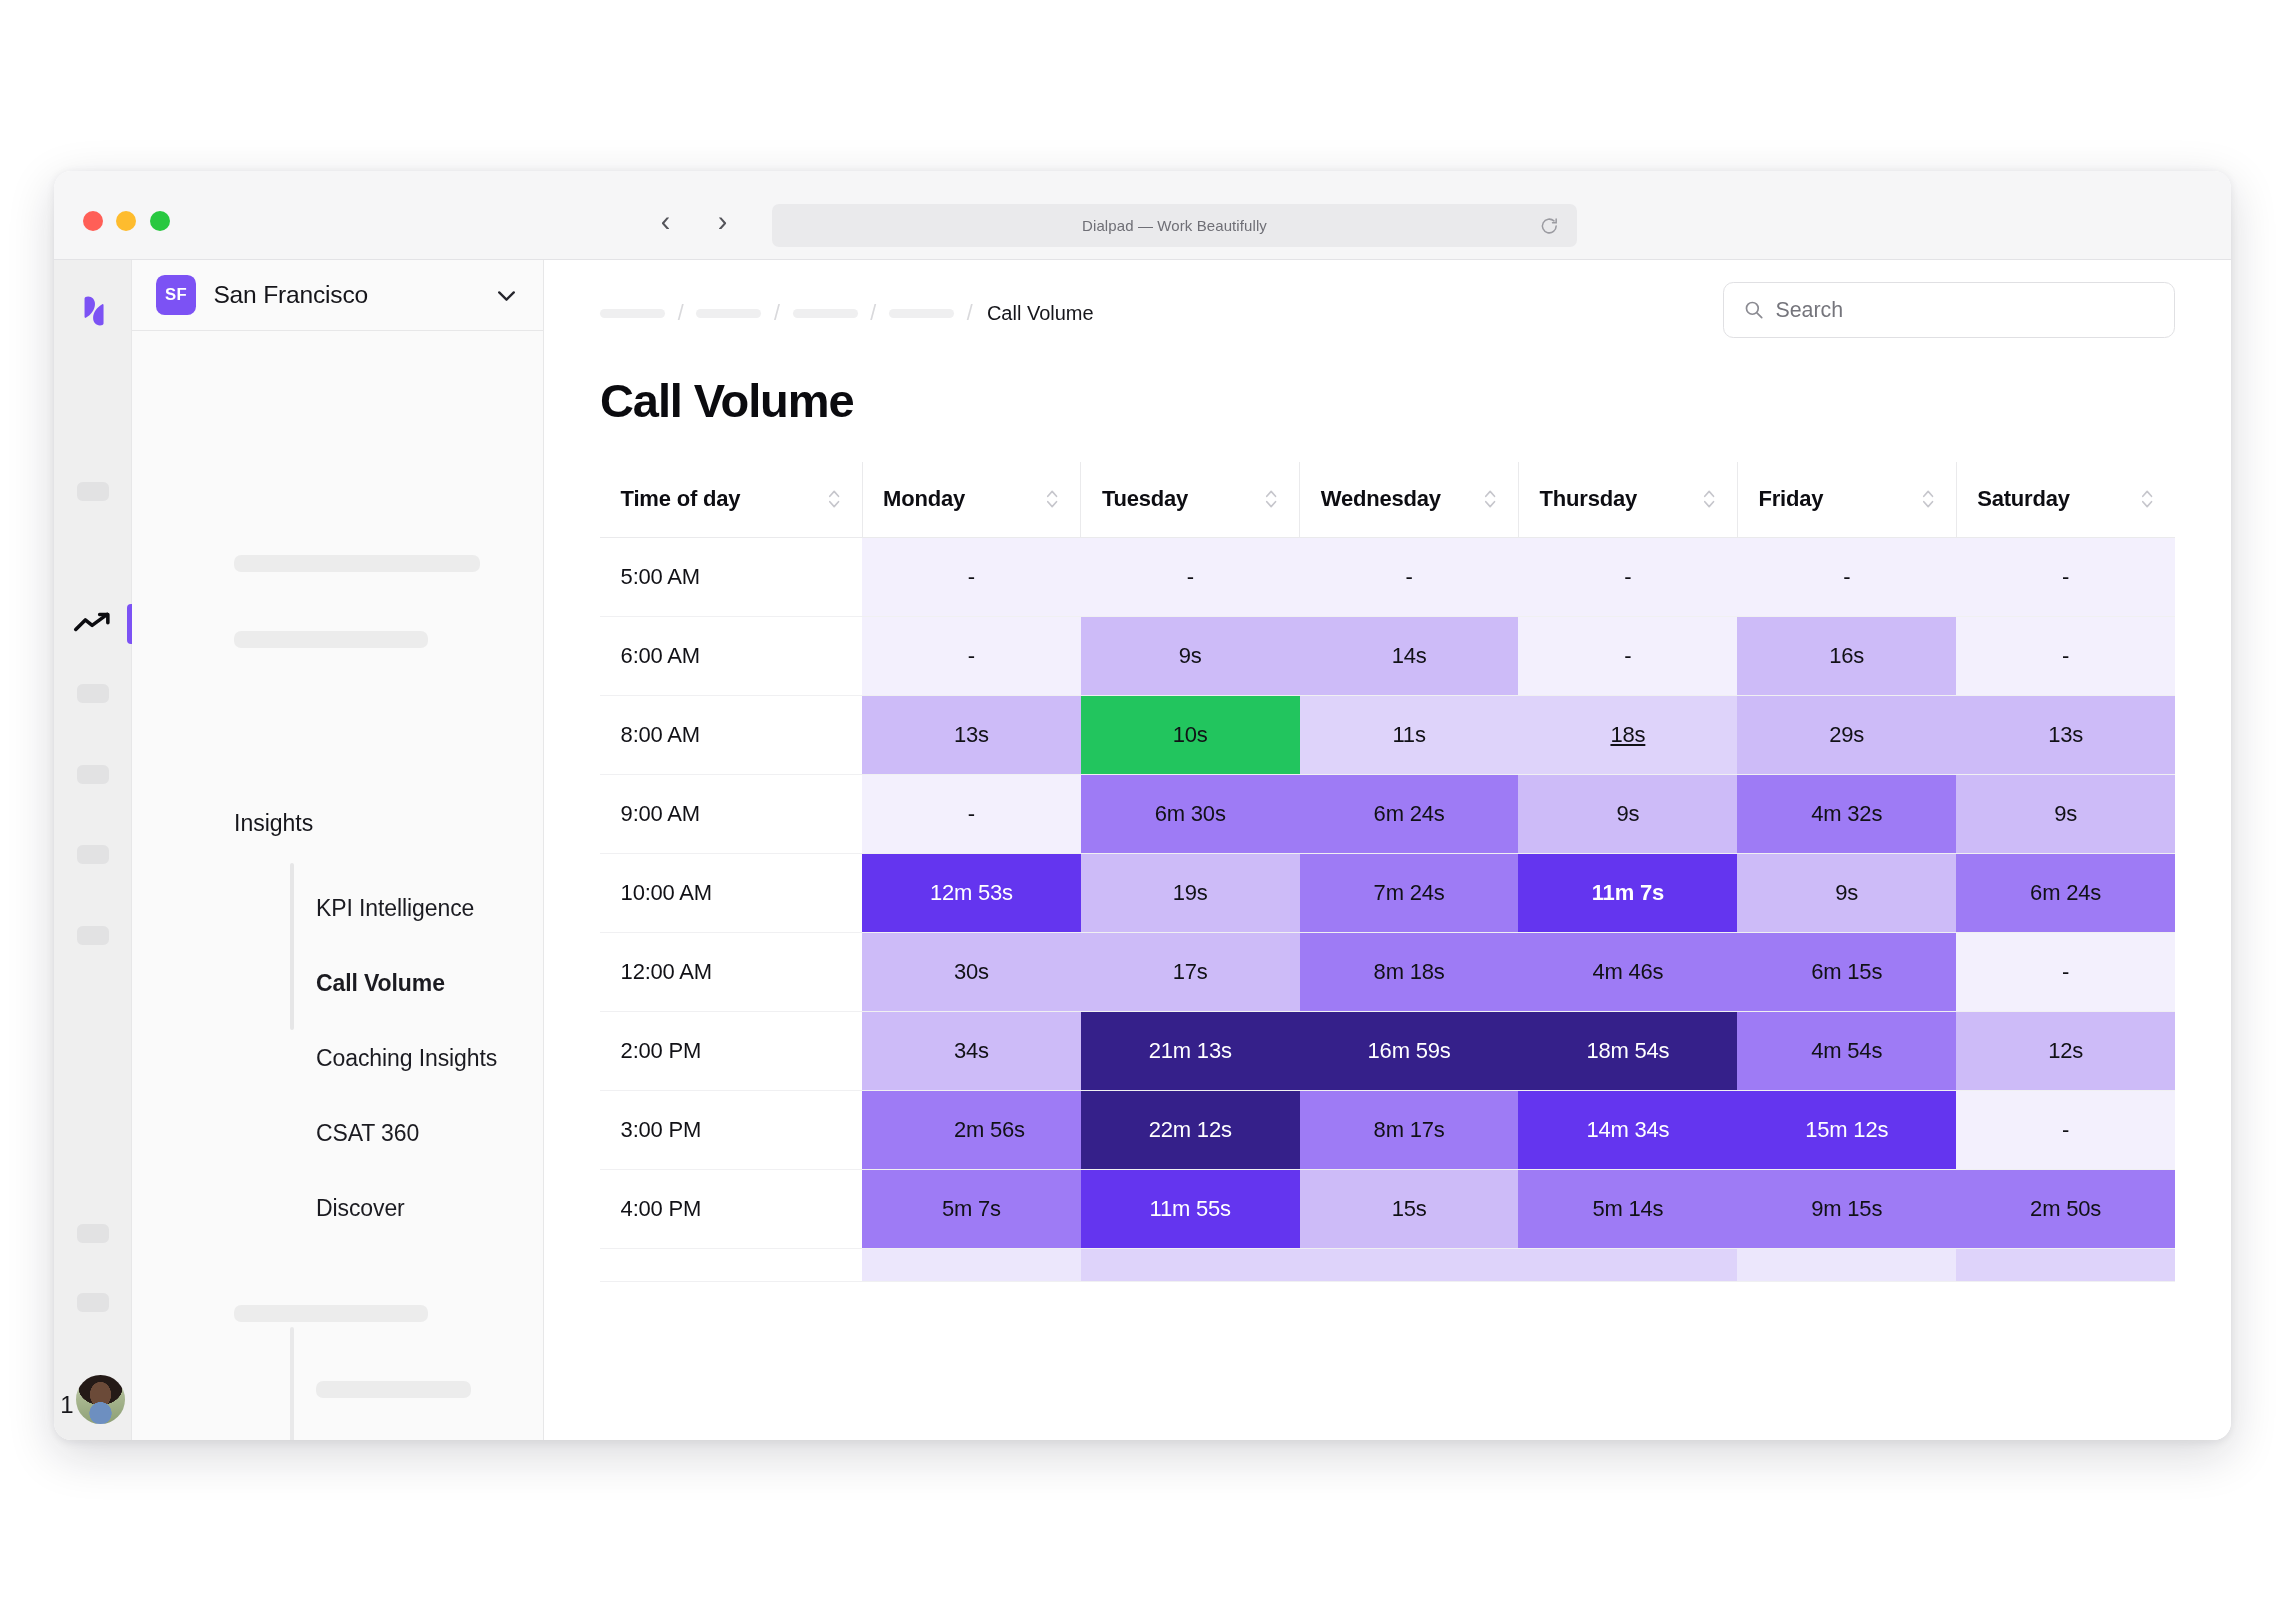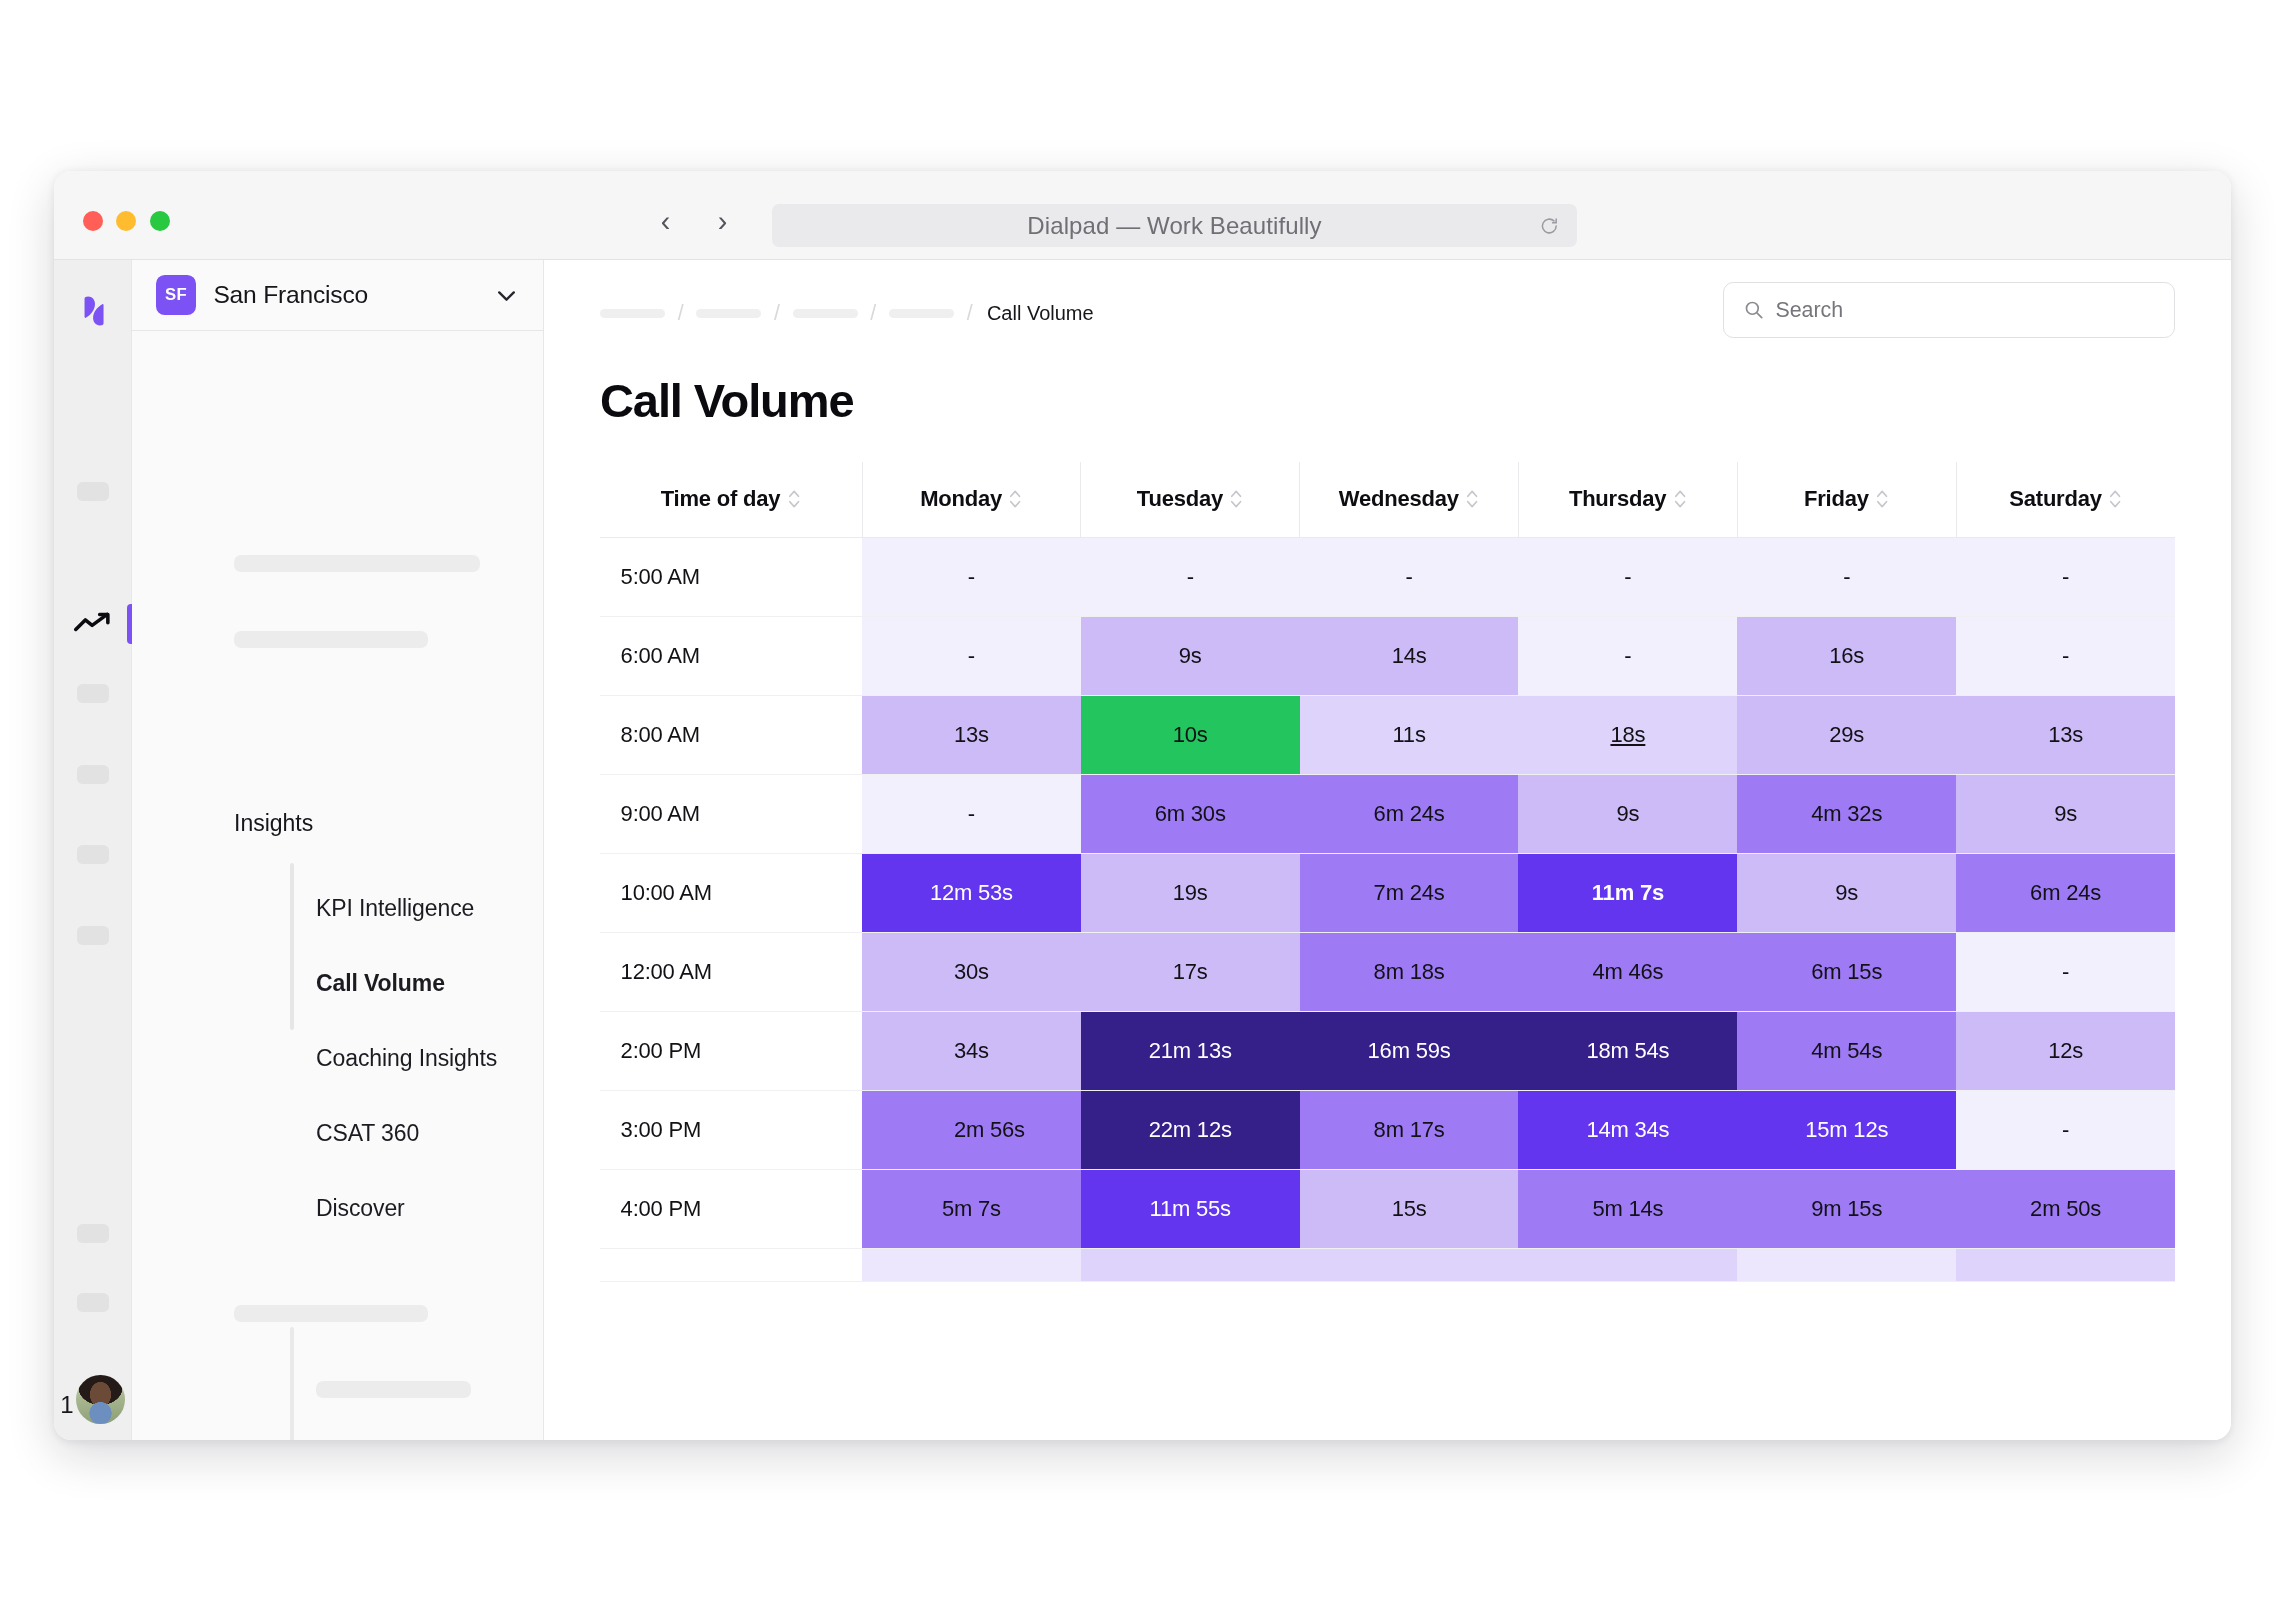--- a/index.html
+++ b/index.html
@@ -37,21 +37,21 @@
   #navbtns { position: absolute; left: 595px; top: 32px; display: flex; gap: 24px; }
   .navbtn { width: 33px; height: 36px; display: flex; align-items: center; justify-content: center;
             color: #54545a; font-size: 28.6px; line-height: 1; font-weight: 300; cursor: default; }
 
   #urlbar {
     position: absolute; left: 718px; top: 33px;
     width: 805px; height: 43px;
     background: #eaeaec; border-radius: 7.1px;
     display: flex; align-items: center; justify-content: center;
   }
-  #urlbar-title { font-size: 24px; color: #6f6f76; letter-spacing: 0.1px; }
+  #urlbar-title { font-size: 15px; color: #6f6f76; letter-spacing: 0.1px; }
   #reload-icon { position: absolute; right: 17.4px; top: 50%; transform: translateY(-50%);
                  width: 20.6px; height: 20.6px; color: #9b9ba1; }
 
   
   #appbody { display: flex; height: calc(100% - 89px); }
 
   
   #rail {
     width: 78px; background: #efefef;
     position: relative; flex: 0 0 78px;
@@ -144,21 +144,21 @@
   thead th {
     height: 75px; vertical-align: middle;
     font-size: 22px; font-weight: 700; color: #0d0d12;
     text-align: left; padding: 0 20.6px;
     border-bottom: 0.8px solid #eaeaec;
     border-right: 0.8px solid #eaeaec;
     background: #fff; white-space: nowrap;
     letter-spacing: -0.2px;
   }
   thead th:last-child { border-right: 0; }
-  .th-inner { display: flex; align-items: center; justify-content: center; gap: 6.3px; }
+  .th-inner { display: flex; align-items: center; justify-content: space-between; gap: 6.3px; }
   .sort-icon { width: 14.3px; height: 24px; color: #c6c6cc; flex: 0 0 14.3px; }
 
   tbody td {
     height: 79px; font-size: 22px; color: #111116;
     text-align: center; vertical-align: middle;
     border-bottom: 0.8px solid #f0f0f2;
     letter-spacing: -0.2px;
   }
   tbody td.timecell {
     text-align: left; padding-left: 20.6px; background: #fff; color: #111116;

